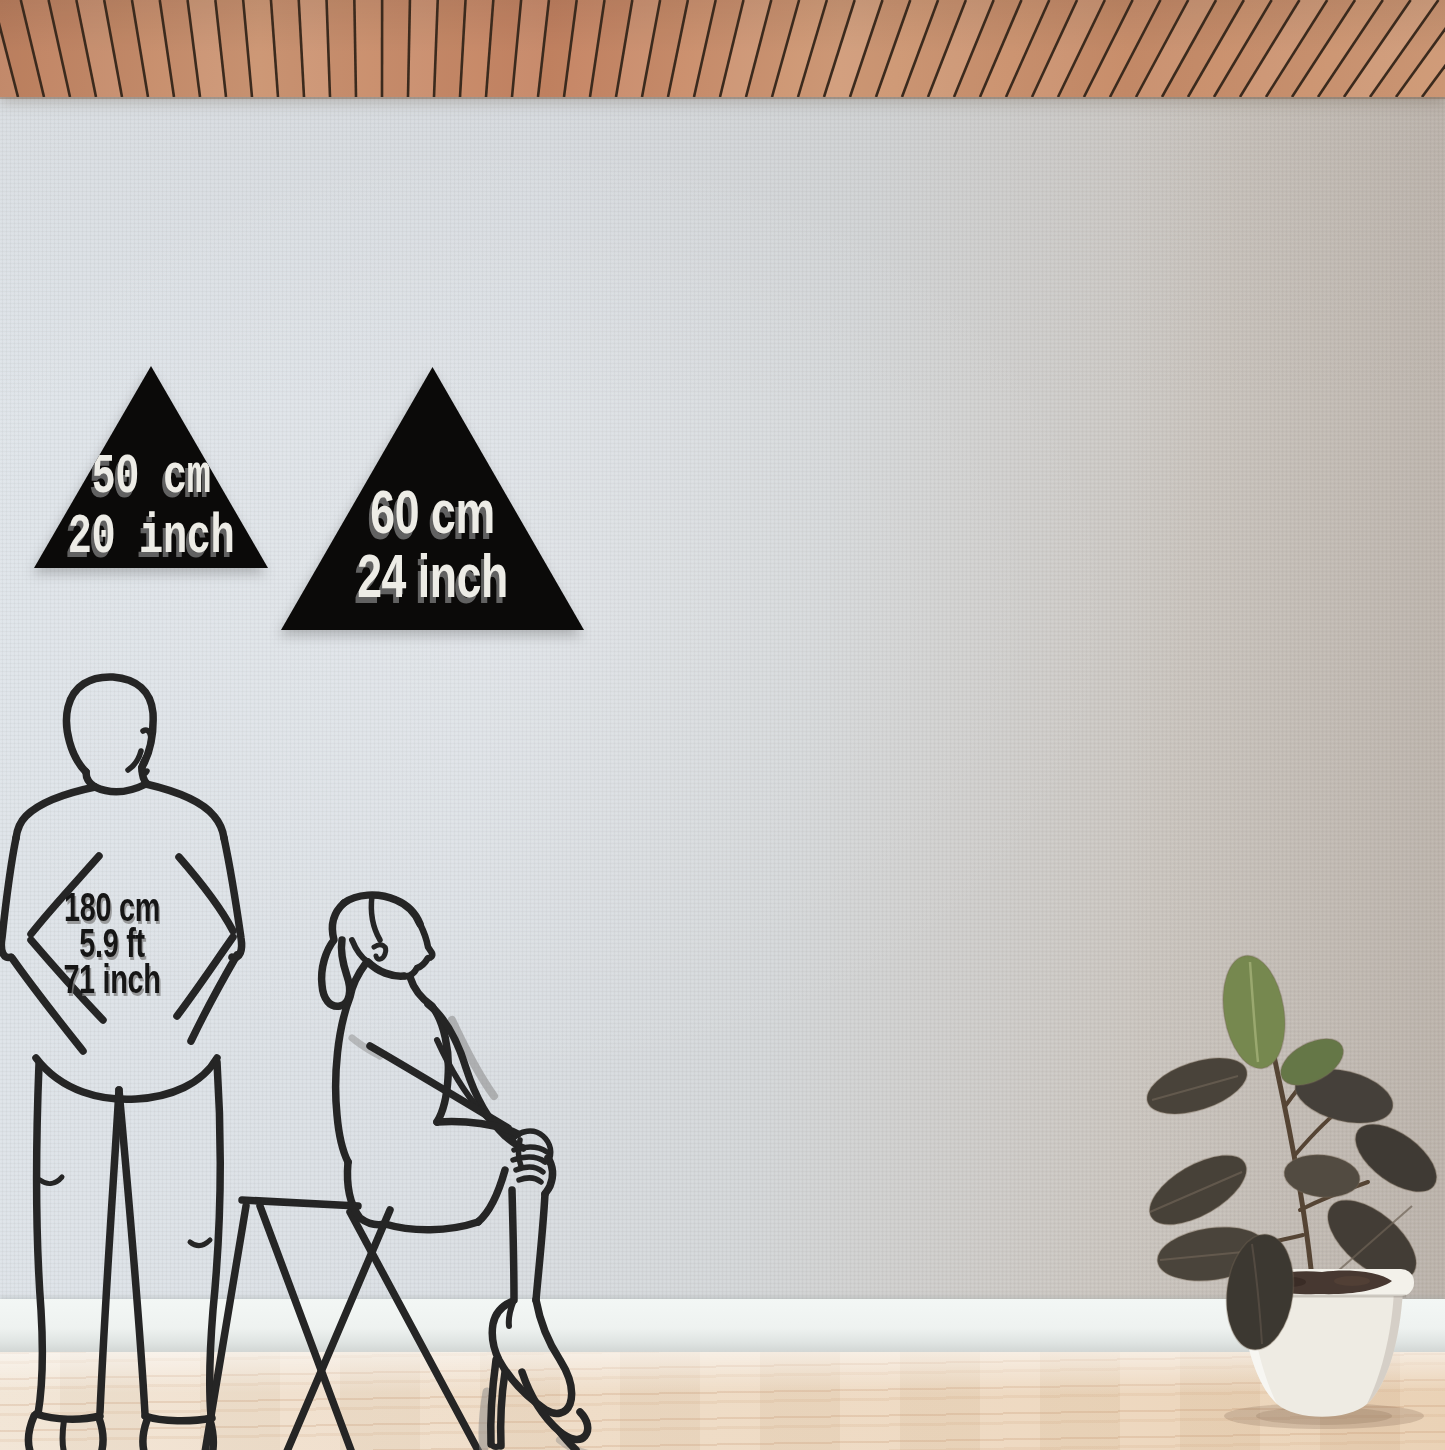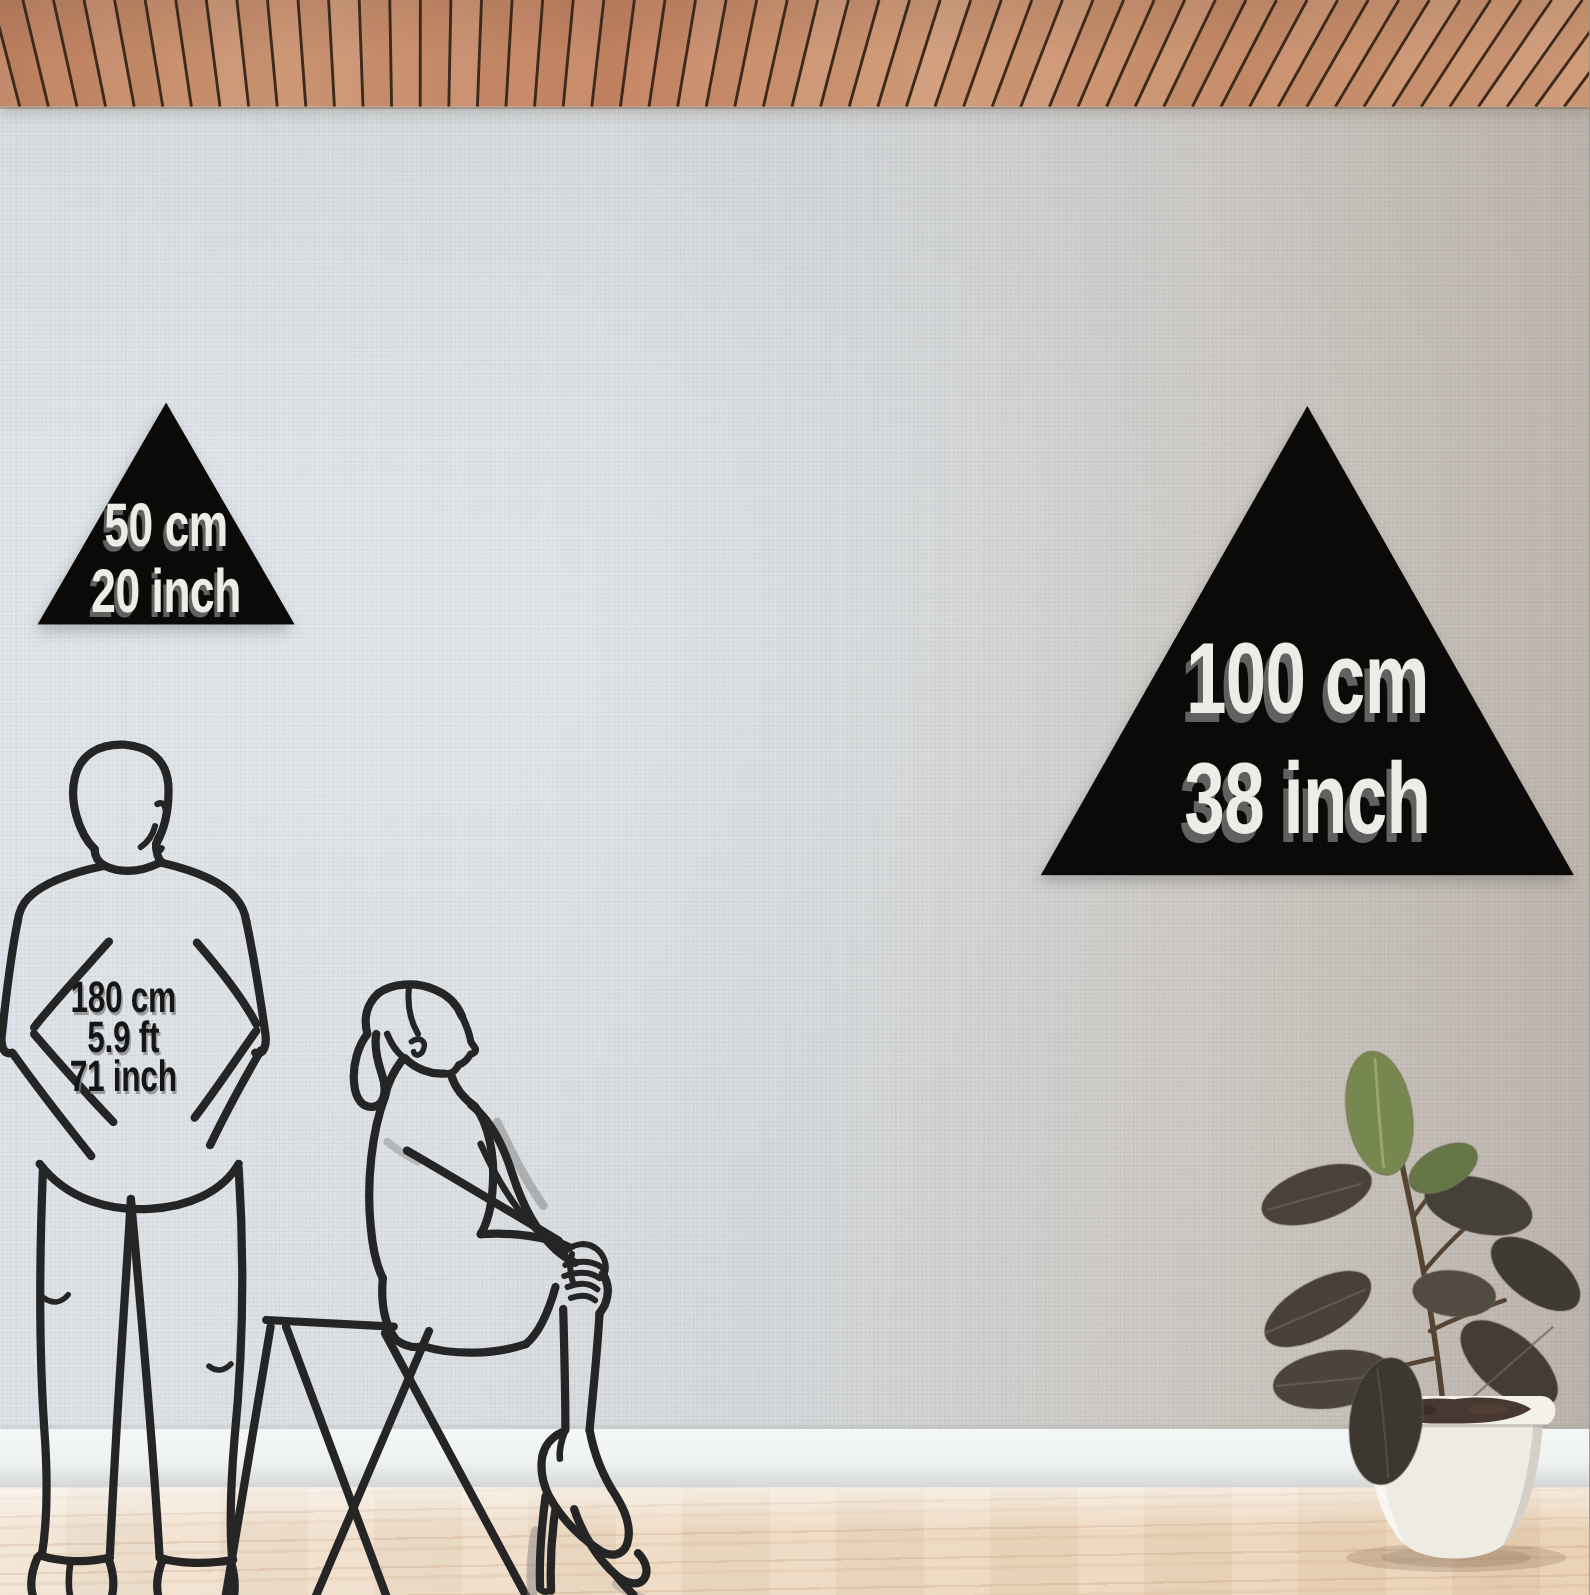--- a/index.html
+++ b/index.html
@@ -44,21 +44,21 @@
     position:relative;width:100%;height:100%;background:#0b0a09;
     clip-path:polygon(50% 0, 100% 100%, 0 100%);
   }
   .tri-label{
     position:absolute;left:0;right:0;text-align:center;
     font-weight:bold;color:#edece6;letter-spacing:-0.01em;
     transform:scaleX(.72);transform-origin:50% 50%;
     text-shadow:-0.07em 0.09em 0 rgba(105,105,105,.92);
     white-space:nowrap;
   }
-  .t1{left:34px;top:366px;width:234px;height:202px;}
+  .t1{left:34px;top:366px;width:234px;height:202px;font-family:Liberation Mono, monospace;}
   .t1 .tri-label{top:81px;font-size:56px;line-height:60px;}
   .t2{left:281px;top:367px;width:303px;height:263px;}
   .t2 .tri-label{top:113px;font-size:62px;line-height:64px;}
   .t3{left:579px;top:368px;width:372px;height:331px;}
   .t3 .tri-label{top:134px;font-size:74px;line-height:74px;}
   .t4{left:946px;top:369px;width:485px;height:427px;}
   .t4 .tri-label{top:194px;font-size:92px;line-height:109px;}
   .figures{position:absolute;left:0;top:0;pointer-events:none;}
   .person-label{
     position:absolute;left:32px;top:889px;width:160px;text-align:center;
@@ -246,30 +246,30 @@
 
   <div class="tri-wrap t1">
     <div class="tri">
       <div class="tri-label">
         <div>50 cm</div>
         <div>20 inch</div>
       </div>
     </div>
   </div>
 
-
-
-  <div class="tri-wrap t4">
+  <div class="tri-wrap t2">
     <div class="tri">
       <div class="tri-label">
-        <div>100 cm</div>
-        <div>38 inch</div>
+        <div>60 cm</div>
+        <div>24 inch</div>
       </div>
     </div>
   </div>
+
+
 
   <svg class="figures" width="1445" height="1450" viewBox="0 0 1445 1450">
     <g fill="none" stroke="#252525" stroke-width="7.5" stroke-linecap="round" stroke-linejoin="round">
 
       <g>
         <path d="M 86 772 C 71 757, 63 728, 68 707 C 73 686, 90 676, 113 677 C 137 679, 151 691, 153 713 C 154 734, 150 753, 142 767"></path>
         <path d="M 143 731 C 150 727, 153 737, 149 750 C 146 759, 141 762, 141 769 C 141 774, 145 775, 147 771" stroke-width="5.5"></path>
         <path d="M 128 770 C 134 766, 139 759, 141 751" stroke-width="5.5"></path>
         <path d="M 86 772 C 86 779, 90 784, 95 787"></path>
         <path d="M 142 768 C 142 776, 144 781, 147 784"></path>

